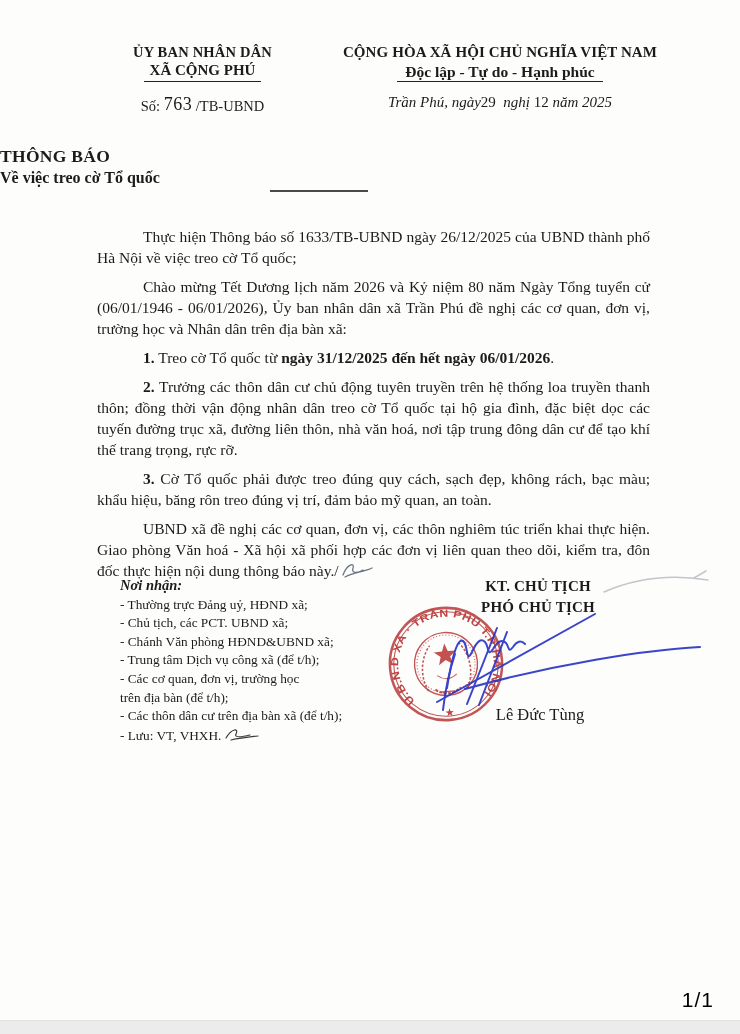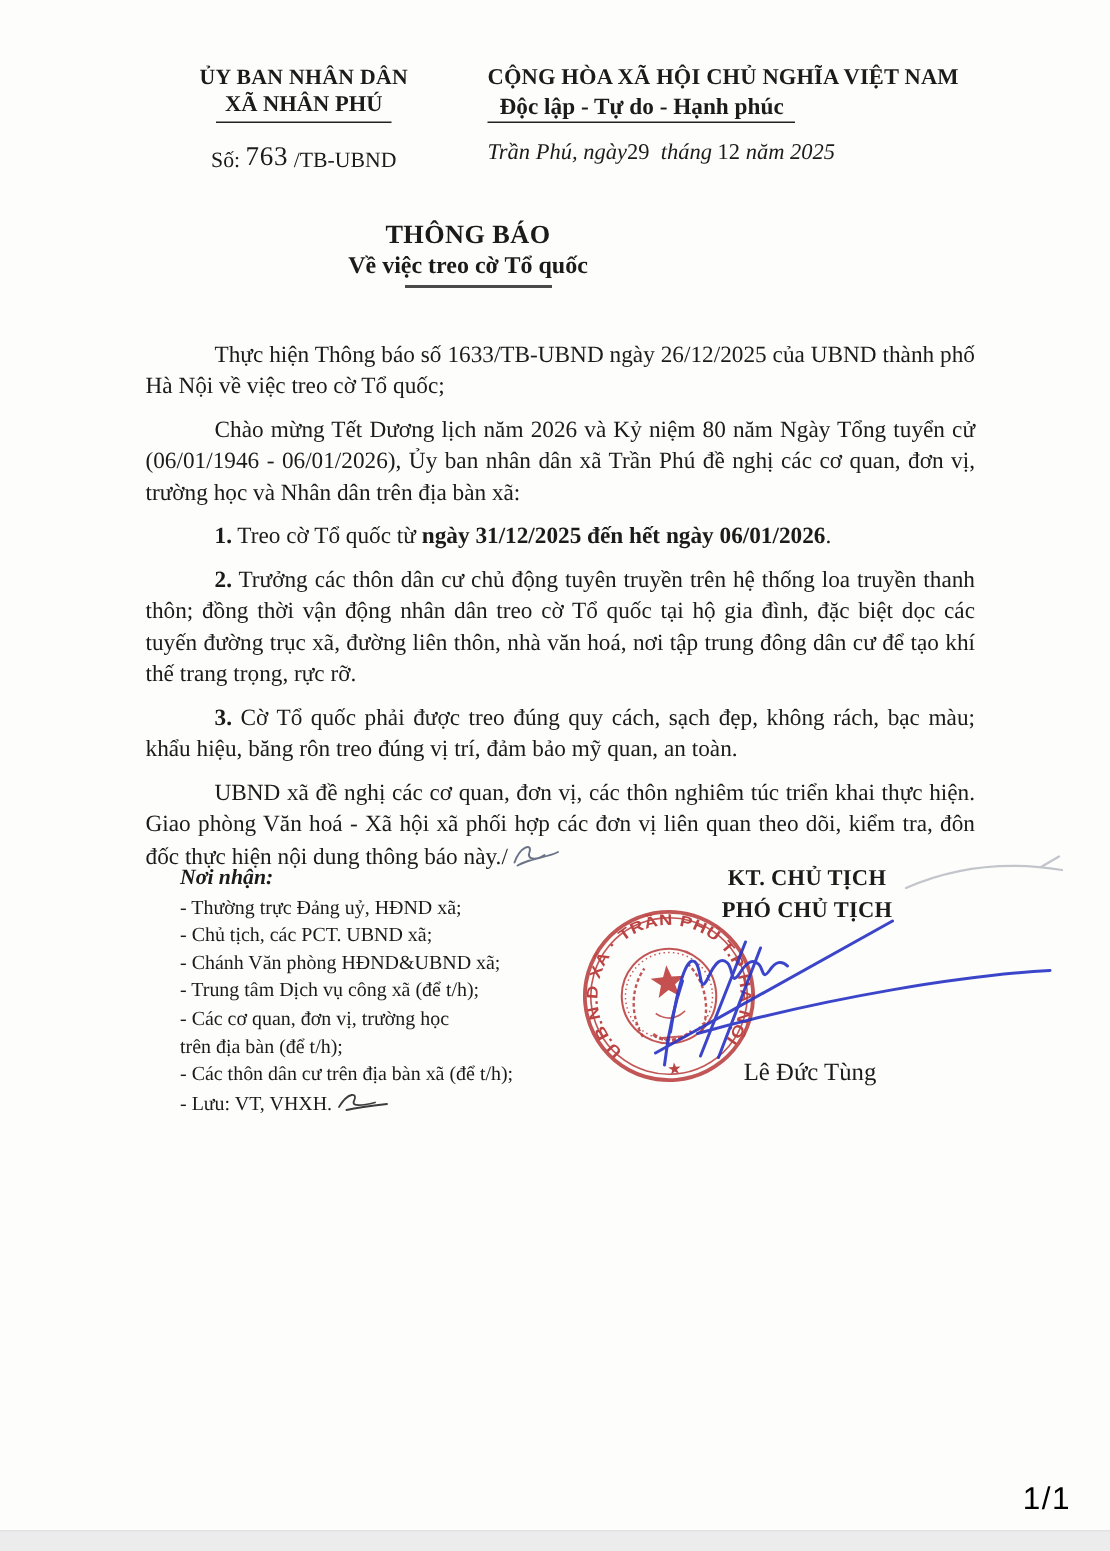--- a/index.html
+++ b/index.html
@@ -9,29 +9,29 @@
     font-family:"Liberation Serif","DejaVu Serif",serif;
   }
   .abs{position:absolute;}
   
   .hdr-left{left:100px;top:44px;width:205px;text-align:center;}
   .hdr-left .l1{font-weight:bold;font-size:14.5px;letter-spacing:.2px;}
   .hdr-left .l2{font-weight:bold;font-size:15px;display:inline-block;
     border-bottom:1.4px solid #222;padding:1px 6px 2px;}
   .doc-num{margin-top:13px;font-size:14.5px;white-space:nowrap;}
   .doc-num .num{font-size:18px;position:relative;top:-1px;letter-spacing:.5px;}
-  .hdr-right{left:325px;top:44px;width:350px;}
+  .hdr-right{left:325px;top:44px;width:350px;text-align:center;}
   .hdr-right .l1{font-weight:bold;font-size:15px;letter-spacing:.1px;}
   .hdr-right .l2{font-weight:bold;font-size:15.5px;display:inline-block;
     border-bottom:1.4px solid #222;padding:2px 8px 0;}
   .dateline{margin-top:12px;font-size:15px;white-space:pre;}
   .dateline .it{font-style:italic;margin-top:12px;}
   .dateline .num{font-style:normal;}
   
-  .title-block{left:0;top:146px;width:624px;text-align:center;}
+  .title-block{left:0;top:146px;width:624px;text-align:left;}
   .title-main{font-weight:bold;font-size:17.5px;letter-spacing:.3px;}
   .title-sub{font-weight:bold;font-size:16px;margin-top:2px;}
   .title-underline{width:98px;height:1.6px;background:#4a4a4a;margin:3px auto 0;
     transform:translateX(7px);}
   
   .bodytext{left:97px;top:226px;width:553px;}
   .bodytext p{margin:0 0 8px;text-indent:46px;text-align:justify;
     font-size:15.5px;line-height:21px;}
   .b{font-weight:bold;}
   .squiggle{vertical-align:-4px;margin-left:1px;}
@@ -51,31 +51,31 @@
     font-family:"Liberation Sans","DejaVu Sans",sans-serif;
     font-size:21px;letter-spacing:1px;}
   .bottom-bar{left:0;bottom:0;width:740px;height:13px;background:#ececec;
     border-top:1px solid #e2e2e2;}
 </style>
 </head>
 <body>
 
 <div class="abs hdr-left">
   <div class="l1">ỦY BAN NHÂN DÂN</div>
-  <div><span class="l2">XÃ NHÂN PHÚ</span></div>
+  <div><span class="l2">XÃ CỘNG PHÚ</span></div>
   <div class="doc-num">
     <span>Số:</span>
     <span class="num">763</span><span> /TB-UBND</span>
   </div>
 </div>
 
 <div class="abs hdr-right">
   <div class="l1">CỘNG HÒA XÃ HỘI CHỦ NGHĨA VIỆT NAM</div>
   <div><span class="l2">Độc lập - Tự do - Hạnh phúc</span></div>
-  <div class="dateline"><span class="it">Trần Phú, ngày</span><span class="num">29</span><span class="it">  </span><span class="it">tháng</span><span> </span><span class="num">12</span><span> </span><span class="it">năm</span><span class="it"> </span><span class="it">2025</span></div>
+  <div class="dateline"><span class="it">Trần Phú, ngày</span><span class="num">29</span><span class="it">  </span><span class="it">nghị</span><span> </span><span class="num">12</span><span> </span><span class="it">năm</span><span class="it"> </span><span class="it">2025</span></div>
 </div>
 
 <div class="abs title-block">
   <div class="title-main">THÔNG BÁO</div>
   <div class="title-sub">Về việc treo cờ Tổ quốc</div>
   <div class="title-underline"></div>
 </div>
 
 <div class="abs bodytext">
   <p>Thực hiện Thông báo số 1633/TB-UBND ngày 26/12/2025 của UBND thành phố Hà Nội về việc treo cờ Tổ quốc;</p>

